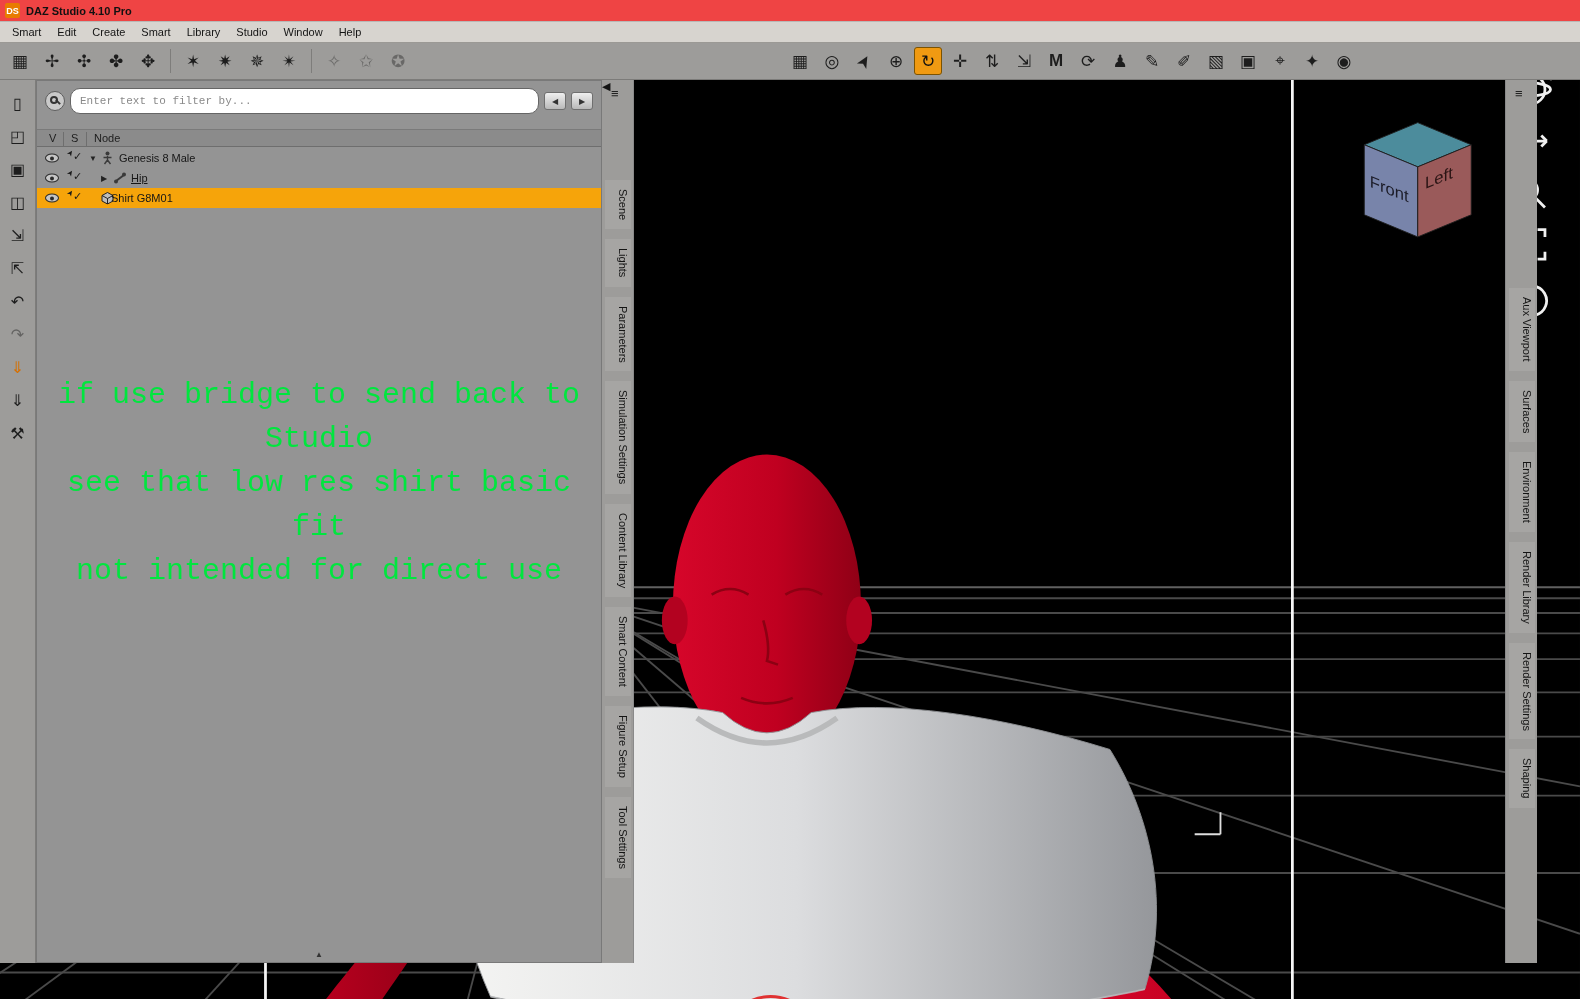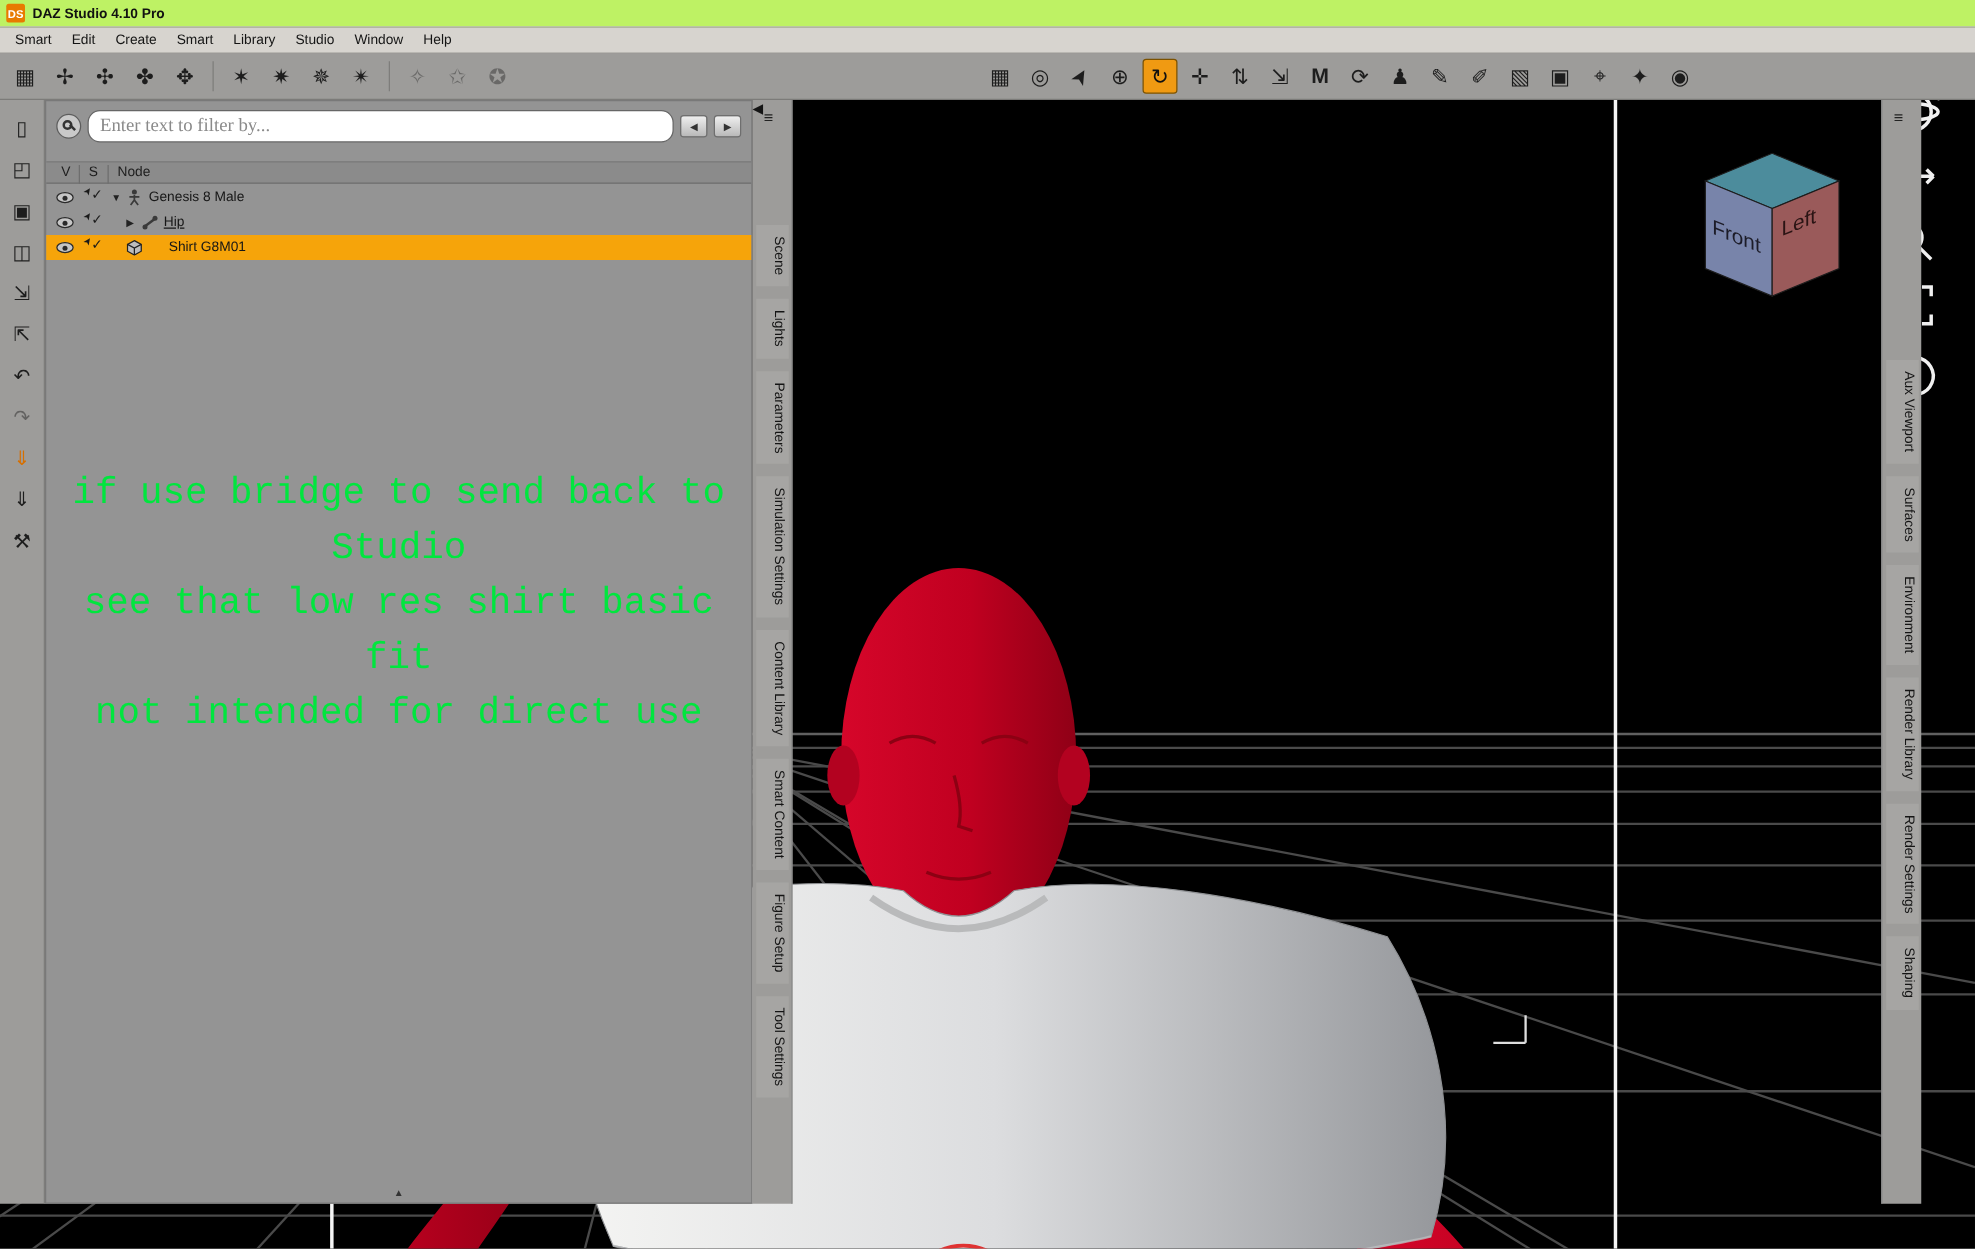--- a/index.html
+++ b/index.html
@@ -1,21 +1,21 @@
 <!DOCTYPE html>
 <html><head>
 <meta charset="utf-8">
 <style>
   * { box-sizing: border-box; margin:0; padding:0; }
   html,body { background:#6e6e6e; }
   #app { position:relative; width:1580px; height:999px; background:#9d9c9a;
          font-family:"Liberation Sans",sans-serif; font-size:11px; color:#141414; overflow:hidden; }
 
   
-  #titlebar { position:absolute; left:0; top:0; width:100%; height:22px; background:#bef264;
+  #titlebar { position:absolute; left:0; top:0; width:100%; height:22px; background:#ef4444;
               border-bottom:1px solid #b9b8b6; display:flex; align-items:center; gap:6px; padding:0 5px; }
   .logo { width:15px; height:15px; background:#e87b00; color:#fff; font-weight:bold; font-size:9px;
           display:flex; align-items:center; justify-content:center; border-radius:2px; }
   #win-title { font-weight:bold; font-size:11px; color:#111; }
 
   
   #menubar { position:absolute; left:0; top:22px; width:100%; height:21px; background:#d7d4cf;
              border-bottom:1px solid #9b9995; display:flex; align-items:center; padding:0 4px; }
   .menu-item { padding:3px 8px; cursor:default; }
 
@@ -43,21 +43,21 @@
   #scene-panel { position:absolute; left:36px; top:80px; width:566px; height:883px; background:#949494;
                  border:1px solid #797979; }
   .panel-top { position:absolute; left:0; top:5px; width:100%; height:30px; display:flex;
                align-items:center; gap:5px; padding:0 8px; }
   .search-btn { width:20px; height:20px; border-radius:50%; background:#c9c9c9; border:1px solid #5d5d5d;
                 position:relative; flex:none; }
   .mag { position:absolute; left:4px; top:4px; width:8px; height:8px; border:2px solid #333; border-radius:50%; }
   .mag::after { content:""; position:absolute; width:6px; height:2px; background:#333;
                 transform:rotate(45deg); right:-5px; bottom:-1px; }
   .filter-input { flex:1; height:20px; border:1px solid #666; border-radius:10px; padding:12px 9px;
-                  background:#fff; font-size:15px; color:#333; font-family:Liberation Serif, serif; }
+                  background:#fff; font-size:11px; color:#333; font-family:Liberation Mono, monospace; }
   .filter-input::placeholder { color:#8a8a8a; }
   .nav-btn { width:22px; height:18px; border:1px solid #6f6f6f; background:linear-gradient(#efefef,#b9b9b9);
              border-radius:3px; display:flex; align-items:center; justify-content:center; font-size:8px;
              color:#333; flex:none; }
   .tree-header { position:absolute; left:0; top:48px; width:100%; height:18px; background:#8b8b8b;
                  border-top:1px solid #7a7a7a; border-bottom:1px solid #6e6e6e; }
   .tree-header span { position:absolute; top:2px; font-size:11px; color:#1d1d1d; }
   .col-div { position:absolute; top:1px; width:1px; height:15px; background:#6e6e6e; }
   .tree { position:absolute; left:0; top:67px; width:100%; }
   .trow { position:relative; height:20px; }
@@ -253,21 +253,21 @@
         </svg>
         <span class="nlabel" style="left:94px;text-decoration:underline;">Hip</span>
       </div>
       <div class="trow selected">
         <span class="eye" style="left:8px;"></span>
         <span class="selp" style="left:30px;"></span>
         <svg style="left:64px;" width="13" height="13" viewBox="0 0 13 13">
           <path d="M6.5 1 L12 4 L12 9.5 L6.5 12.5 L1 9.5 L1 4 Z" fill="#bdbdbd" stroke="#222"></path>
           <path d="M1 4 L6.5 7 L12 4 M6.5 7 L6.5 12.5" stroke="#222" fill="none"></path>
         </svg>
-        <span class="nlabel" style="left:98px;">Shirt G8M01</span>
+        <span class="nlabel" style="left:74px;">Shirt G8M01</span>
       </div>
     </div>
     <div class="annotation">
       <div>if use bridge to send back to Studio</div>
       <div>see that low res shirt basic fit</div>
       <div>not intended for direct use</div>
     </div>
     <span class="panel-collapse">▲</span>
   </div>
 

